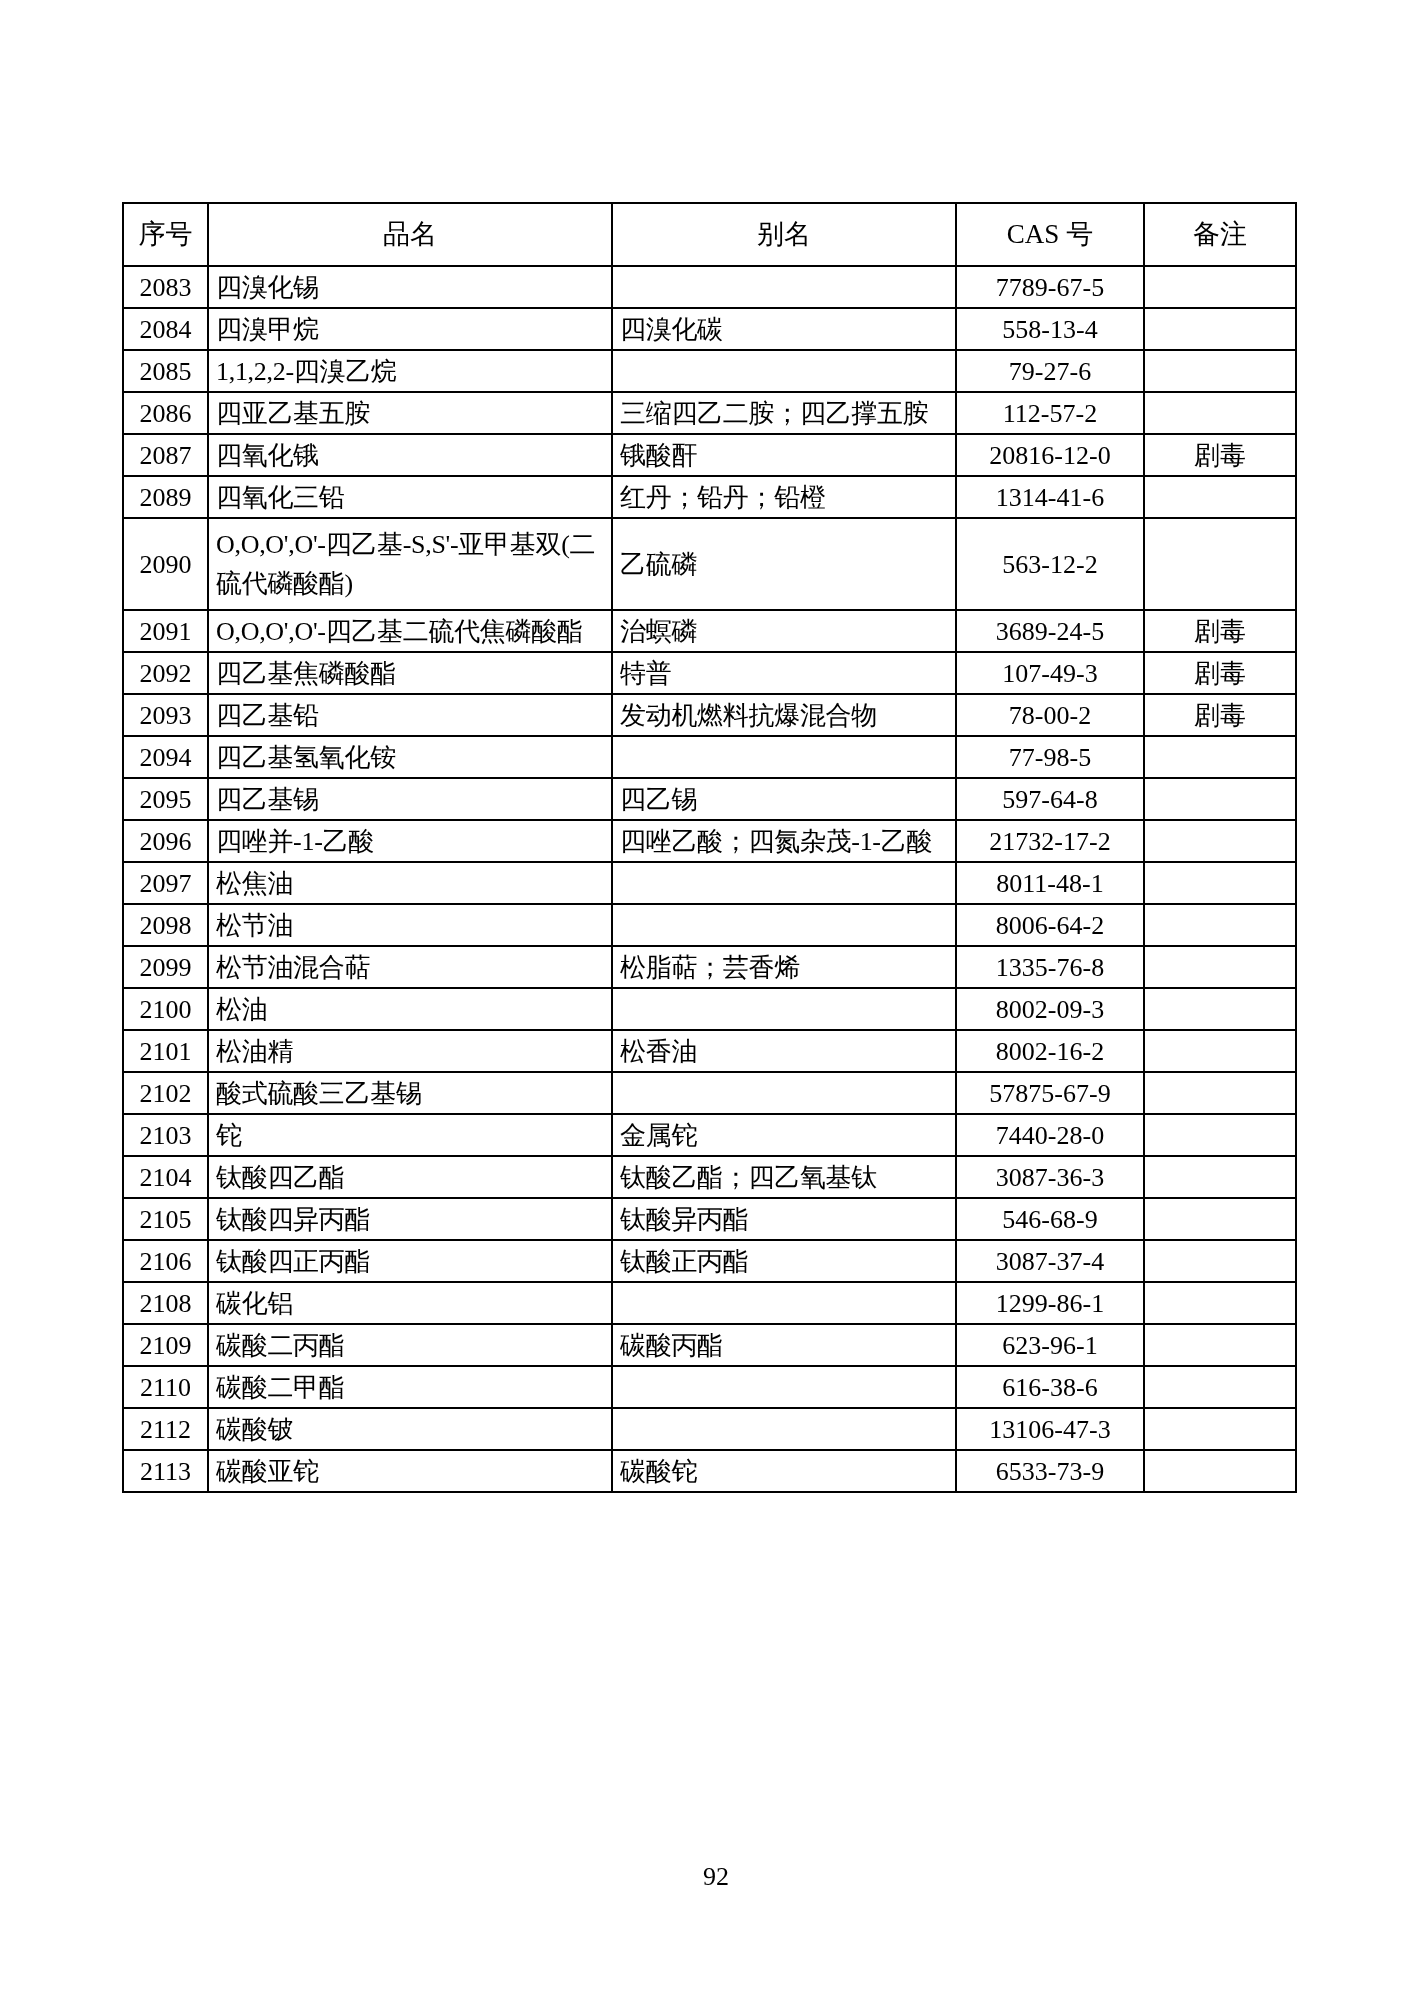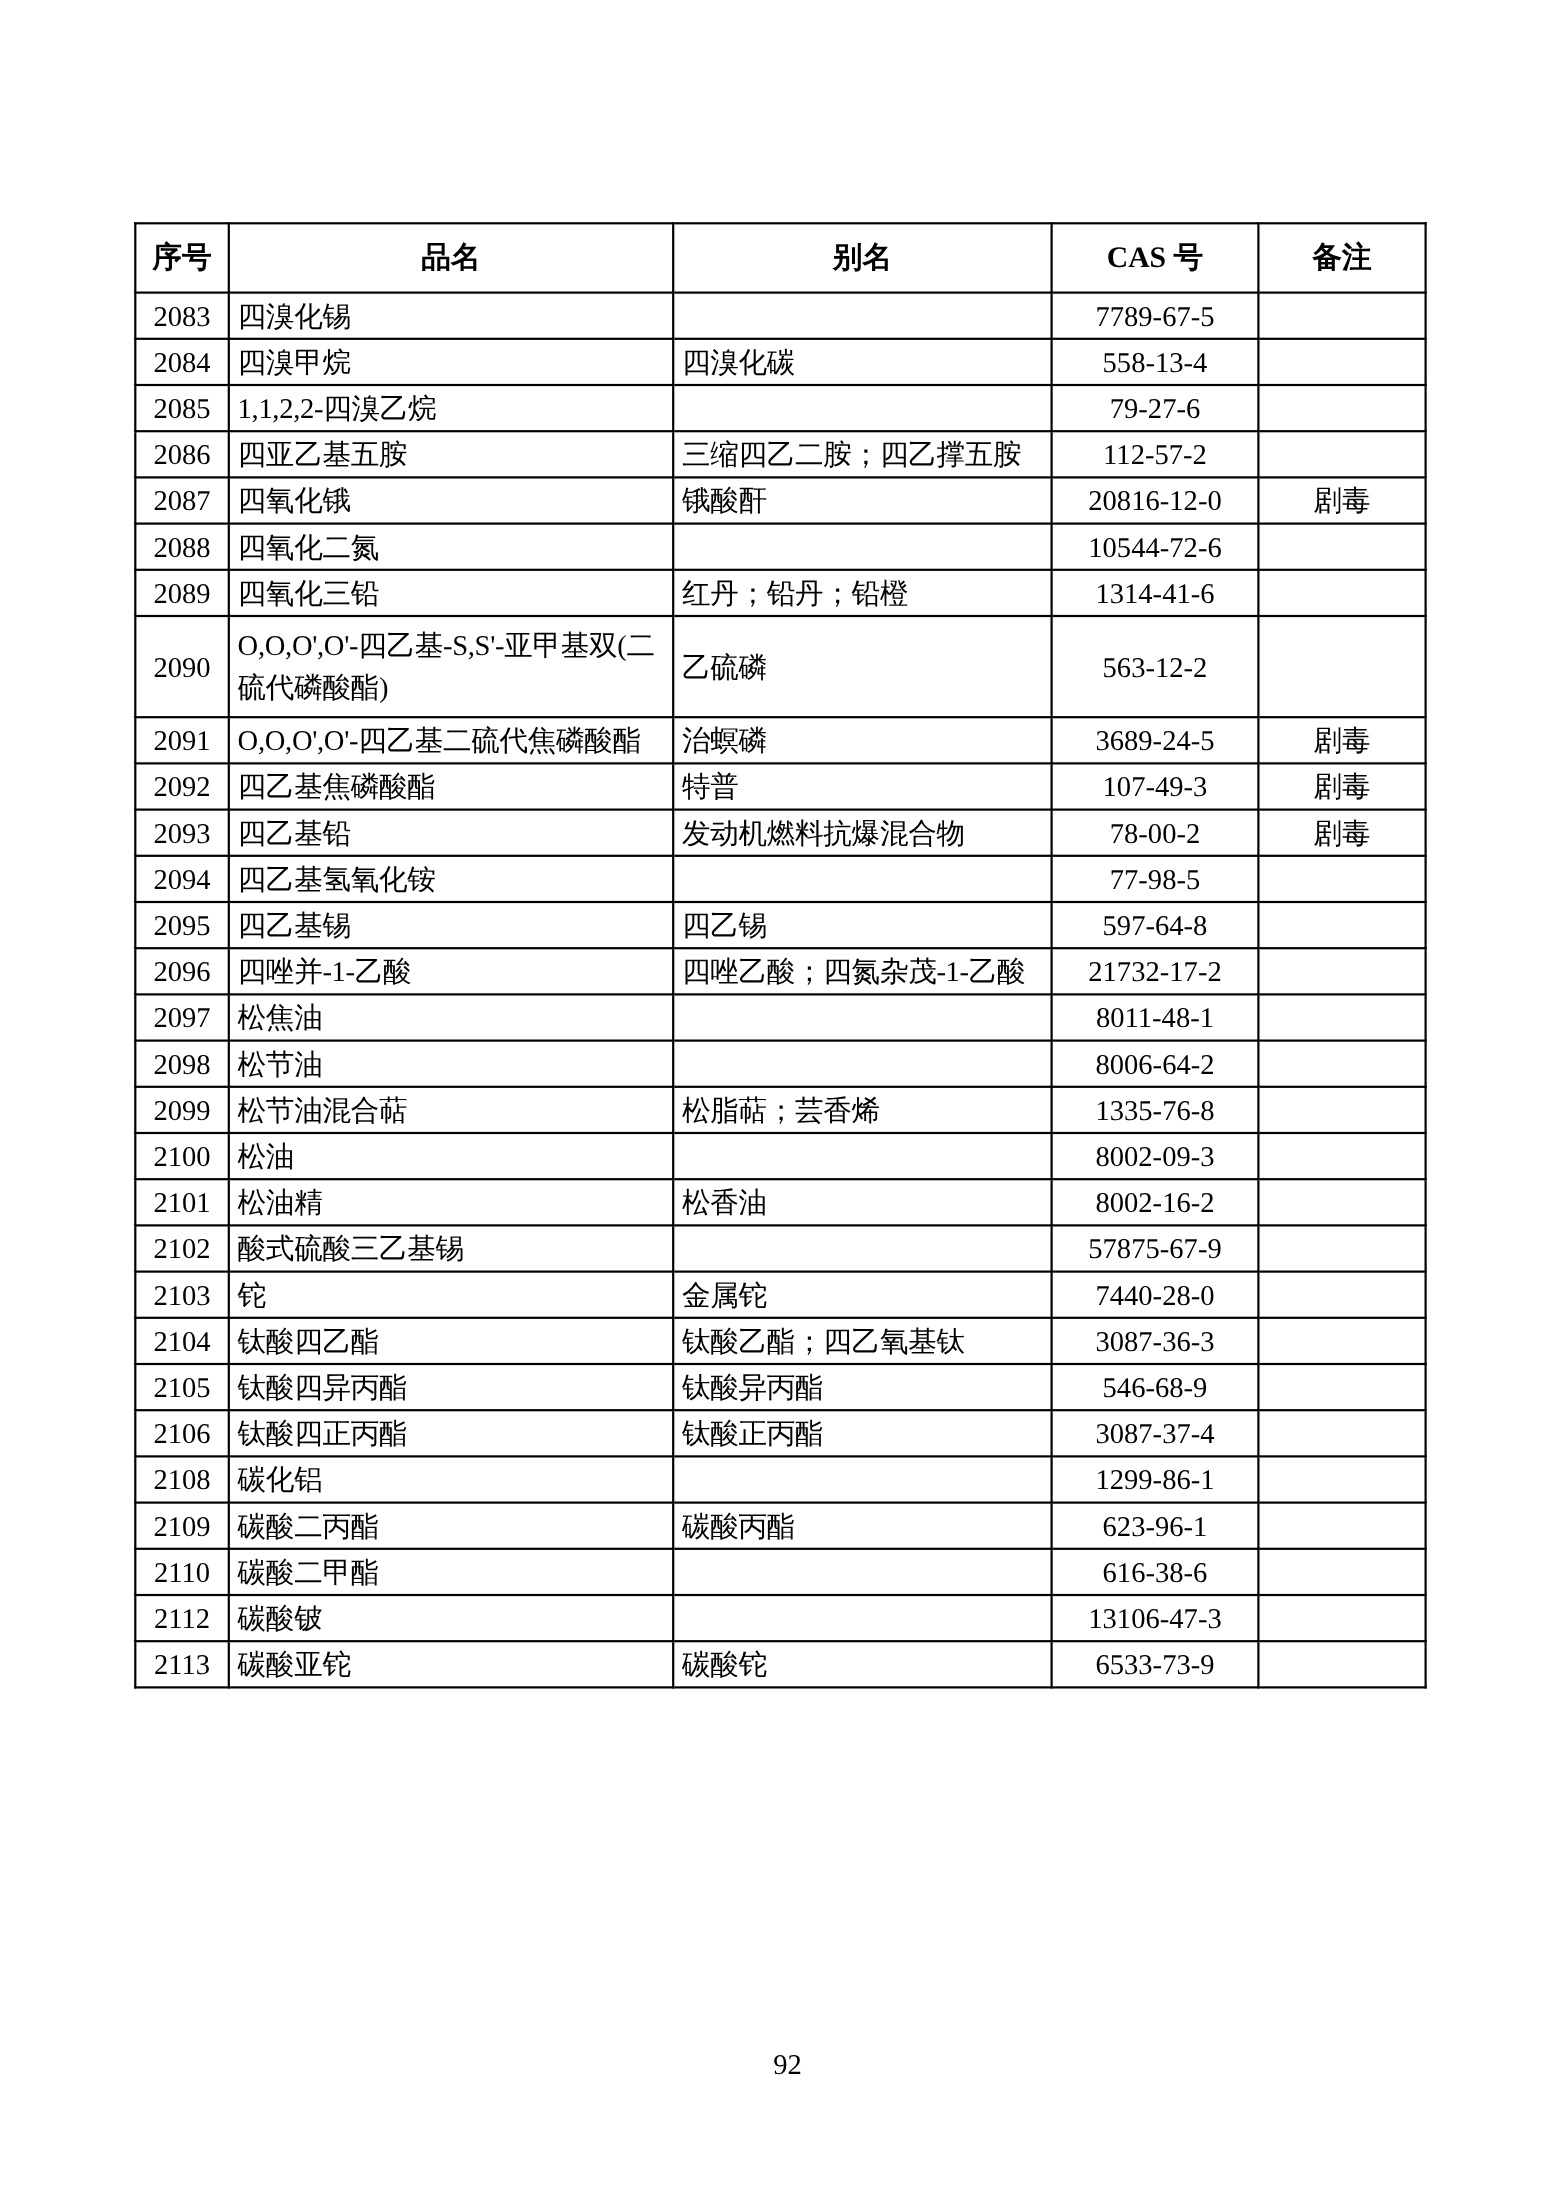--- a/index.html
+++ b/index.html
@@ -34,21 +34,21 @@
   .chem-table thead tr {
     height: 63px;
   }
   .chem-table tbody tr {
     height: 42px;
   }
   .chem-table tbody tr.tall {
     height: 92px;
   }
   .chem-table th {
-    font-weight: bold;
+    font-weight: normal;
     font-size: 27px;
     text-align: center;
     padding: 0;
     border-radius: 21px;
   }
   .chem-table td {
     font-size: 26px;
   }
   .c-no, .c-cas, .c-note {
     text-align: center;
@@ -121,27 +121,20 @@
           <td class="c-note"></td>
         </tr>
         <tr>
           <td class="c-no">2087</td>
           <td class="c-name">四氧化锇</td>
           <td class="c-alias">锇酸酐</td>
           <td class="c-cas">20816-12-0</td>
           <td class="c-note">剧毒</td>
         </tr>
         <tr>
-          <td class="c-no">2088</td>
-          <td class="c-name">四氧化二氮</td>
-          <td class="c-alias"></td>
-          <td class="c-cas">10544-72-6</td>
-          <td class="c-note"></td>
-        </tr>
-        <tr>
           <td class="c-no">2089</td>
           <td class="c-name">四氧化三铅</td>
           <td class="c-alias">红丹；铅丹；铅橙</td>
           <td class="c-cas">1314-41-6</td>
           <td class="c-note"></td>
         </tr>
         <tr class="tall">
           <td class="c-no">2090</td>
           <td class="c-name">O,O,O',O'-四乙基-S,S'-亚甲基双(二硫代磷酸酯)</td>
           <td class="c-alias">乙硫磷</td>

